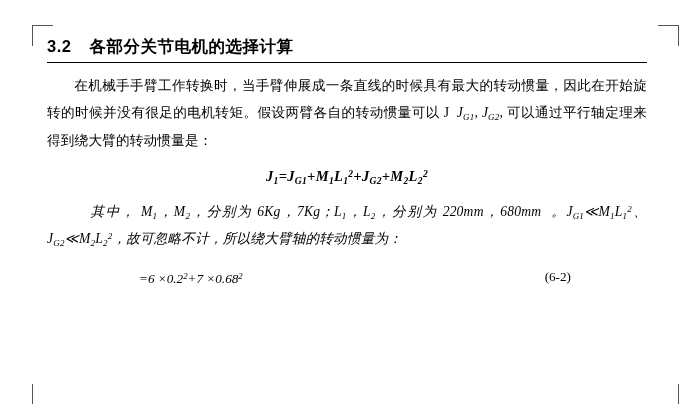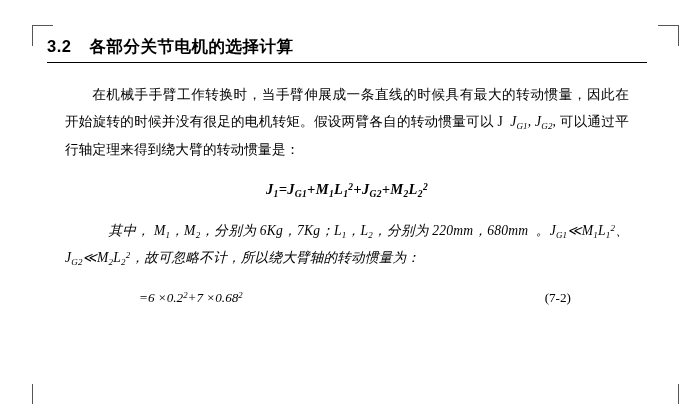--- a/index.html
+++ b/index.html
@@ -59,21 +59,21 @@
     border: 0;
     border-top: 1px solid #000;
     margin: 2px 0 9px 0;
     width: 600px;
   }
 
   .para {
     font-size: 13.6px;
     line-height: 2.0;
     text-align: justify;
-    margin: 18px;
+    margin: 0;
     letter-spacing: 0.2px;
   }
   .para.indent2 { text-indent: 2em; }
   .para.indent3 { text-indent: 3.2em; font-style: italic; }
 
   .italic-var {
     font-family: "Liberation Serif", serif;
     font-style: italic;
   }
 
@@ -149,21 +149,21 @@
     <div class="eq-center">
       <span>J<sub>1</sub>=J<sub>G1</sub>+M<sub>1</sub>L<sub>1</sub><sup>2</sup>+J<sub>G2</sub>+M<sub>2</sub>L<sub>2</sub><sup>2</sup></span>
     </div>
 
     <p class="para indent3">
       <span>其中，</span>
       <span>M<sub>1</sub>，M<sub>2</sub>，分别为 6Kg，7Kg；L<sub>1</sub>，L<sub>2</sub>，分别为 220mm，680mm&nbsp;&nbsp;。J<sub>G1</sub>≪M<sub>1</sub>L<sub>1</sub><sup>2</sup>、J<sub>G2</sub>≪M<sub>2</sub>L<sub>2</sub><sup>2</sup>，故可忽略不计，所以绕大臂轴的转动惯量为：</span>
     </p>
 
     <div class="eq-row">
-      <span class="eq-num">(7-2)</span>
+      <span class="eq-num">(6-2)</span>
     </div>
 
     <div class="eq-row2">
       <span class="eq-body">=6 ×0.2<sup>2</sup>+7 ×0.68<sup>2</sup></span>
     </div>
 
   </div>
 </div>
 
 </body></html>

